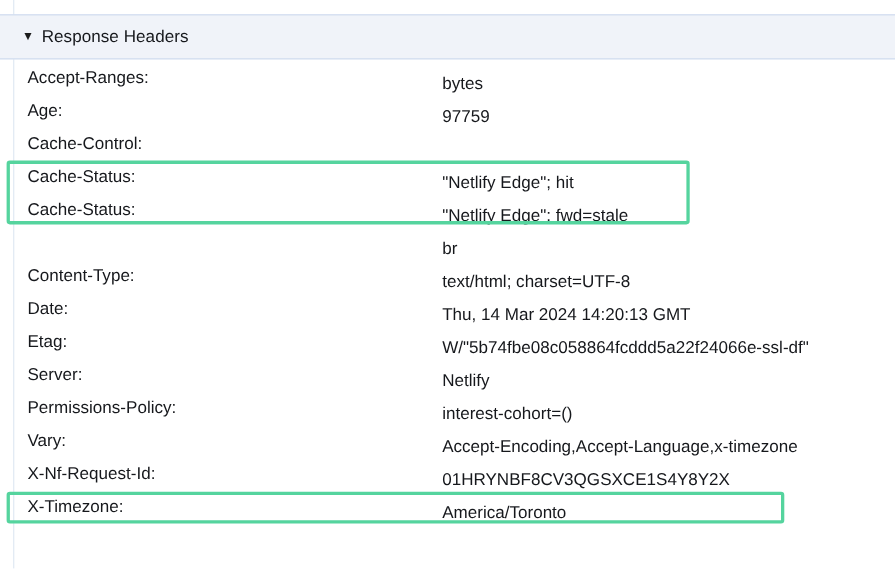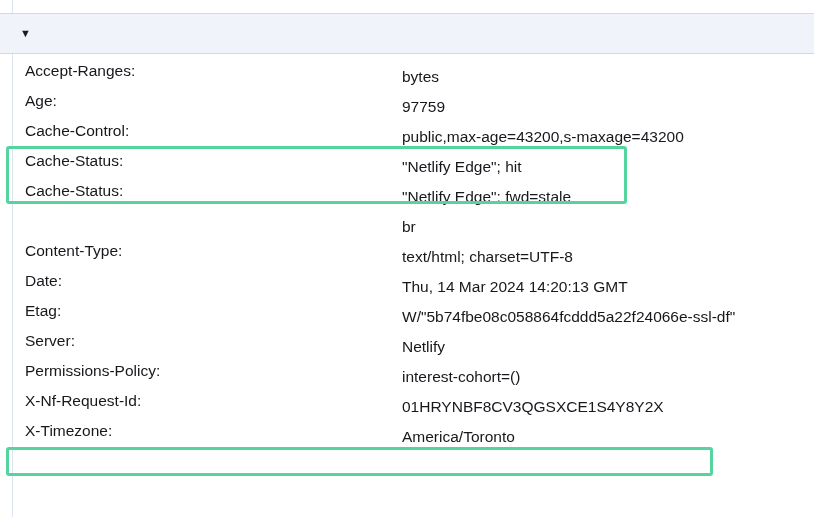--- a/index.html
+++ b/index.html
@@ -114,37 +114,37 @@
 </style>
 </head>
 <body>
 
 <div id="viewport">
 
   <div class="gutter-rule"></div>
 
   <div class="section-header">
     <span class="disclosure-triangle">▼</span>
+    <span class="section-title">Response Headers</span>
   </div>
 
   <div class="rows">
 
     <div class="hrow">
       <span class="hname">Accept-Ranges:</span>
       <span class="hvalue">bytes</span>
     </div>
 
     <div class="hrow">
       <span class="hname">Age:</span>
       <span class="hvalue">97759</span>
     </div>
 
     <div class="hrow">
       <span class="hname">Cache-Control:</span>
-      <span class="hvalue">public,max-age=43200,s-maxage=43200</span>
     </div>
 
     <div class="hrow">
       <span class="hname">Cache-Status:</span>
       <span class="hvalue">"Netlify Edge"; hit</span>
     </div>
 
     <div class="hrow">
       <span class="hname">Cache-Status:</span>
       <span class="hvalue">"Netlify Edge"; fwd=stale</span>
@@ -173,20 +173,24 @@
       <span class="hname">Server:</span>
       <span class="hvalue">Netlify</span>
     </div>
 
     <div class="hrow">
       <span class="hname">Permissions-Policy:</span>
       <span class="hvalue">interest-cohort=()</span>
     </div>
 
 
+    <div class="hrow">
+      <span class="hname">Vary:</span>
+      <span class="hvalue">Accept-Encoding,Accept-Language,x-timezone</span>
+    </div>
 
     <div class="hrow">
       <span class="hname">X-Nf-Request-Id:</span>
       <span class="hvalue">01HRYNBF8CV3QGSXCE1S4Y8Y2X</span>
     </div>
 
     <div class="hrow">
       <span class="hname">X-Timezone:</span>
       <span class="hvalue">America/Toronto</span>
     </div>

